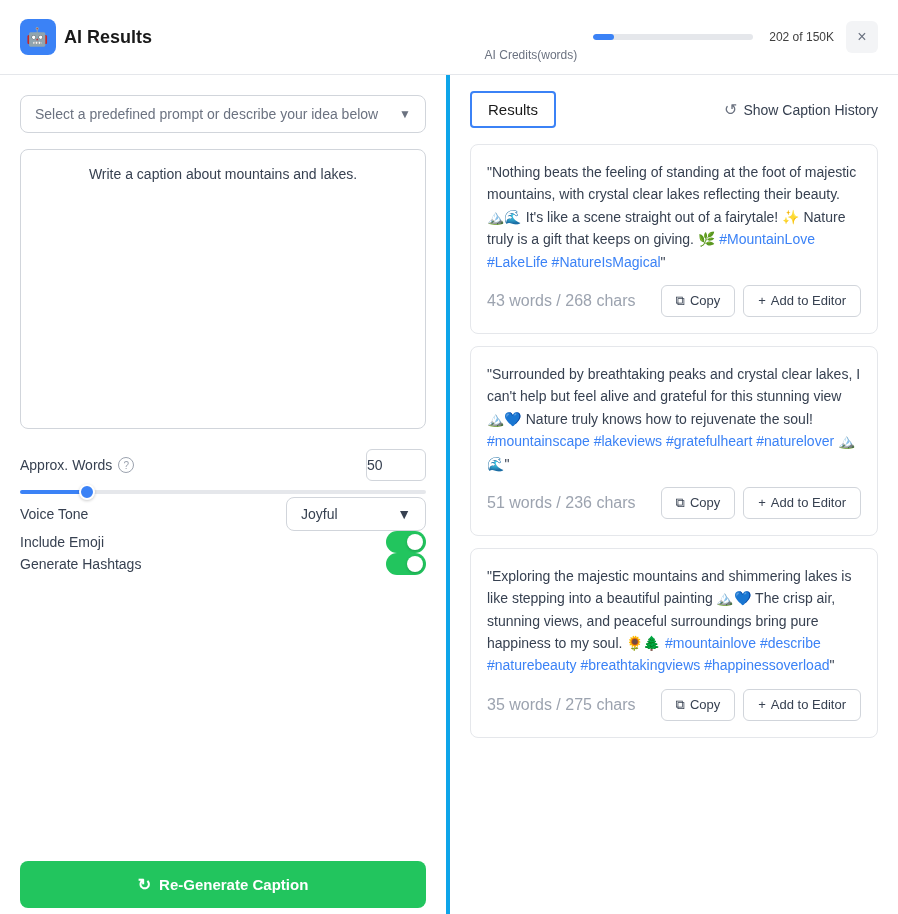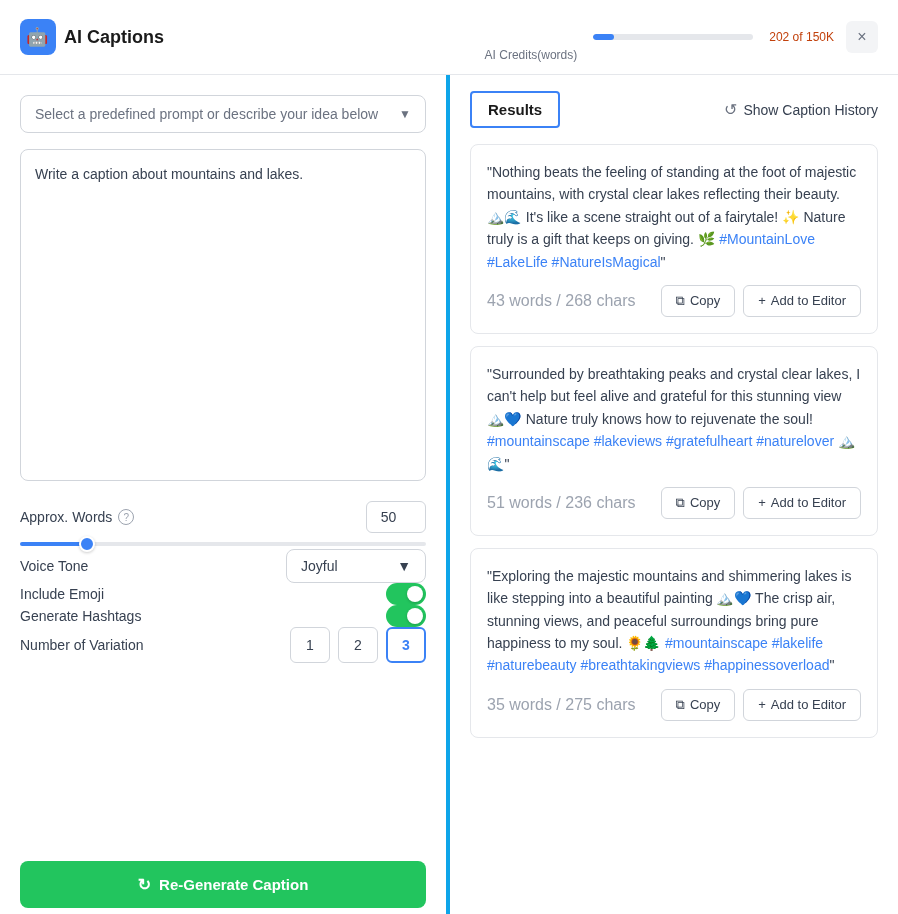--- a/index.html
+++ b/index.html
@@ -7,71 +7,71 @@
 
     
     .header { display: flex; align-items: center; padding: 12px 20px; border-bottom: 1px solid #e5e7eb; }
     .logo { display: flex; align-items: center; gap: 8px; font-weight: 700; font-size: 18px; color: #1a1a1a; }
     .logo-icon { width: 36px; height: 36px; background: #3b82f6; border-radius: 8px; display: flex; align-items: center; justify-content: center; color: white; font-size: 18px; }
     .header-right { margin-left: auto; display: flex; align-items: center; gap: 12px; }
     .credits-bar { display: flex; flex-direction: column; align-items: flex-end; gap: 4px; }
     .credits-label { font-size: 12px; color: #6b7280; margin-top: 36px; }
     .credits-track { width: 160px; height: 6px; background: #e5e7eb; border-radius: 3px; overflow: hidden; }
     .credits-fill { height: 100%; background: #3b82f6; border-radius: 3px; }
-    .credits-text { font-size: 12px; color: #c2410c; font-weight: 500; }
+    .credits-text { font-size: 12px; color: #404040; font-weight: 500; }
     .close-btn { width: 32px; height: 32px; background: #f3f4f6; border: none; border-radius: 6px; cursor: pointer; display: flex; align-items: center; justify-content: center; font-size: 16px; color: #6b7280; }
 
     
     .main { display: flex; height: calc(914px - 61px); }
 
     
     .left-panel { width: 450px; padding: 20px; border-right: 4px solid #0ea5e9; display: flex; flex-direction: column; gap: 16px; }
     .dropdown-select { width: 100%; padding: 10px 14px; border: 1px solid #d1d5db; border-radius: 8px; background: #fff; font-size: 14px; color: #6b7280; display: flex; align-items: center; justify-content: space-between; cursor: pointer; }
     .dropdown-select .chevron { color: #6b7280; font-size: 12px; }
-    .textarea-box { width: 100%; height: 332px; border: 1px solid #d1d5db; border-radius: 8px; padding: 14px; font-size: 14px; color: #374151; resize: none; outline: none; font-family: inherit; line-height: 1.5; }
+    .textarea-box { width: 100%; height: 280px; border: 1px solid #d1d5db; border-radius: 8px; padding: 14px; font-size: 14px; color: #374151; resize: none; outline: none; font-family: inherit; line-height: 1.5; text-align: center; }
     .settings { display: flex; flex-direction: column; margin-top: 4px; }
     .setting-row { display: flex; align-items: center; justify-content: space-between; }
     .setting-label { font-size: 14px; color: #374151; display: flex; align-items: center; gap: 6px; }
     .info-icon { width: 16px; height: 16px; border-radius: 50%; border: 1px solid #9ca3af; display: flex; align-items: center; justify-content: center; font-size: 10px; color: #9ca3af; cursor: pointer; }
-    .words-input { width: 60px; height: 32px; border: 1px solid #d1d5db; border-radius: 6px; text-align: center; font-size: 14px; color: #374151; }
+    .words-input { width: 60px; height: 32px; border: 1px solid #d1d5db; border-radius: 6px; text-align: left; font-size: 14px; color: #374151; }
     .slider-container { width: 100%; }
     .slider { width: 100%; height: 4px; -webkit-appearance: none; background: linear-gradient(to right, #3b82f6 15%, #e5e7eb 15%); border-radius: 2px; outline: none; cursor: pointer; }
     .slider::-webkit-slider-thumb { -webkit-appearance: none; width: 16px; height: 16px; border-radius: 50%; background: #3b82f6; cursor: pointer; border: 2px solid #fff; box-shadow: 0 1px 3px rgba(0,0,0,0.2); }
     .tone-select { padding: 8px 14px; border: 1px solid #d1d5db; border-radius: 8px; background: #fff; font-size: 14px; color: #374151; display: flex; align-items: center; gap: 8px; cursor: pointer; min-width: 140px; justify-content: space-between; }
     .toggle { width: 40px; height: 22px; background: #22c55e; border-radius: 11px; position: relative; cursor: pointer; }
     .toggle-knob { width: 16px; height: 16px; background: #fff; border-radius: 50%; position: absolute; top: 3px; right: 3px; box-shadow: 0 1px 3px rgba(0,0,0,0.2); }
     .variation-btns { display: flex; gap: 8px; }
     .var-btn { width: 40px; height: 36px; border: 1px solid #d1d5db; border-radius: 6px; background: #fff; font-size: 14px; color: #374151; cursor: pointer; display: flex; align-items: center; justify-content: center; }
     .var-btn.active { border: 2px solid #3b82f6; color: #3b82f6; font-weight: 600; background: #fff; }
     .regen-btn { width: 100%; padding: 14px; background: #22c55e; border: none; border-radius: 8px; color: #fff; font-size: 15px; font-weight: 600; cursor: pointer; display: flex; align-items: center; justify-content: center; gap: 8px; margin-top: auto; }
     .regen-icon { font-size: 16px; }
 
     
     .right-panel { flex: 1; padding: 16px 20px; display: flex; flex-direction: column; gap: 0; overflow-y: auto; }
     .results-header { display: flex; align-items: center; justify-content: space-between; margin-bottom: 16px; }
-    .results-tab { padding: 8px 16px; border: 2px solid #3b82f6; border-radius: 4px; font-size: 15px; font-weight: 700; color: #1a1a1a; background: #fff; cursor: pointer; }
+    .results-tab { padding: 8px 16px; border: 2px solid #3b82f6; border-radius: 4px; font-size: 15px; font-weight: 400; color: #1a1a1a; background: #fff; cursor: pointer; }
     .history-btn { display: flex; align-items: center; gap: 6px; font-size: 14px; color: #374151; cursor: pointer; background: none; border: none; }
     .history-icon { font-size: 16px; color: #6b7280; }
     .caption-card { border: 1px solid #e5e7eb; border-radius: 8px; padding: 16px; margin-bottom: 12px; background: #fff; }
     .caption-text { font-size: 14px; color: #374151; line-height: 1.6; margin-bottom: 12px; }
     .caption-text .hashtag { color: #3b82f6; }
     .caption-footer { display: flex; align-items: center; justify-content: space-between; }
     .caption-meta { font-size: 16px; color: #9ca3af; }
     .caption-actions { display: flex; gap: 8px; }
     .copy-btn { padding: 7px 14px; border: 1px solid #d1d5db; border-radius: 6px; background: #fff; font-size: 13px; color: #374151; cursor: pointer; display: flex; align-items: center; gap: 5px; }
     .add-btn { padding: 7px 14px; border: 1px solid #d1d5db; border-radius: 6px; background: #fff; font-size: 13px; color: #374151; cursor: pointer; display: flex; align-items: center; gap: 5px; }
     .copy-icon, .add-icon { font-size: 13px; }
   </style>
 </head>
 <body>
 
 <div class="header">
   <div class="logo">
     <div class="logo-icon">🤖</div>
-    <span>AI Captions</span>
+    <span>AI Results</span>
   </div>
   <div class="header-right">
     <div class="credits-bar">
       <div style="display:flex;align-items:center;gap:16px;">
         <span class="credits-label">AI Credits(words)</span>
         <div class="credits-track">
           <div class="credits-fill" style="width:13%;"></div>
         </div>
         <span class="credits-text">202 of 150K</span>
       </div>
@@ -120,28 +120,20 @@
         </div>
       </div>
 
       <div class="setting-row">
         <span class="setting-label">Generate Hashtags</span>
         <div class="toggle">
           <div class="toggle-knob"></div>
         </div>
       </div>
 
-      <div class="setting-row">
-        <span class="setting-label">Number of Variation</span>
-        <div class="variation-btns">
-          <button class="var-btn">1</button>
-          <button class="var-btn">2</button>
-          <button class="var-btn active">3</button>
-        </div>
-      </div>
 
     </div>
 
     <button class="regen-btn">
       <span class="regen-icon">↻</span>
       <span>Re-Generate Caption</span>
     </button>
 
   </div>
 
@@ -188,21 +180,21 @@
           <button class="add-btn">
             <span class="add-icon">+</span>
             <span>Add to Editor</span>
           </button>
         </div>
       </div>
     </div>
 
     <div class="caption-card">
       <div class="caption-text">
-        "Exploring the majestic mountains and shimmering lakes is like stepping into a beautiful painting 🏔️💙 The crisp air, stunning views, and peaceful surroundings bring pure happiness to my soul. 🌻🌲 <span class="hashtag">#mountainscape #lakelife #naturebeauty #breathtakingviews #happinessoverload</span>"
+        "Exploring the majestic mountains and shimmering lakes is like stepping into a beautiful painting 🏔️💙 The crisp air, stunning views, and peaceful surroundings bring pure happiness to my soul. 🌻🌲 <span class="hashtag">#mountainlove #describe #naturebeauty #breathtakingviews #happinessoverload</span>"
       </div>
       <div class="caption-footer">
         <span class="caption-meta">35 words / 275 chars</span>
         <div class="caption-actions">
           <button class="copy-btn">
             <span class="copy-icon">⧉</span>
             <span>Copy</span>
           </button>
           <button class="add-btn">
             <span class="add-icon">+</span>

